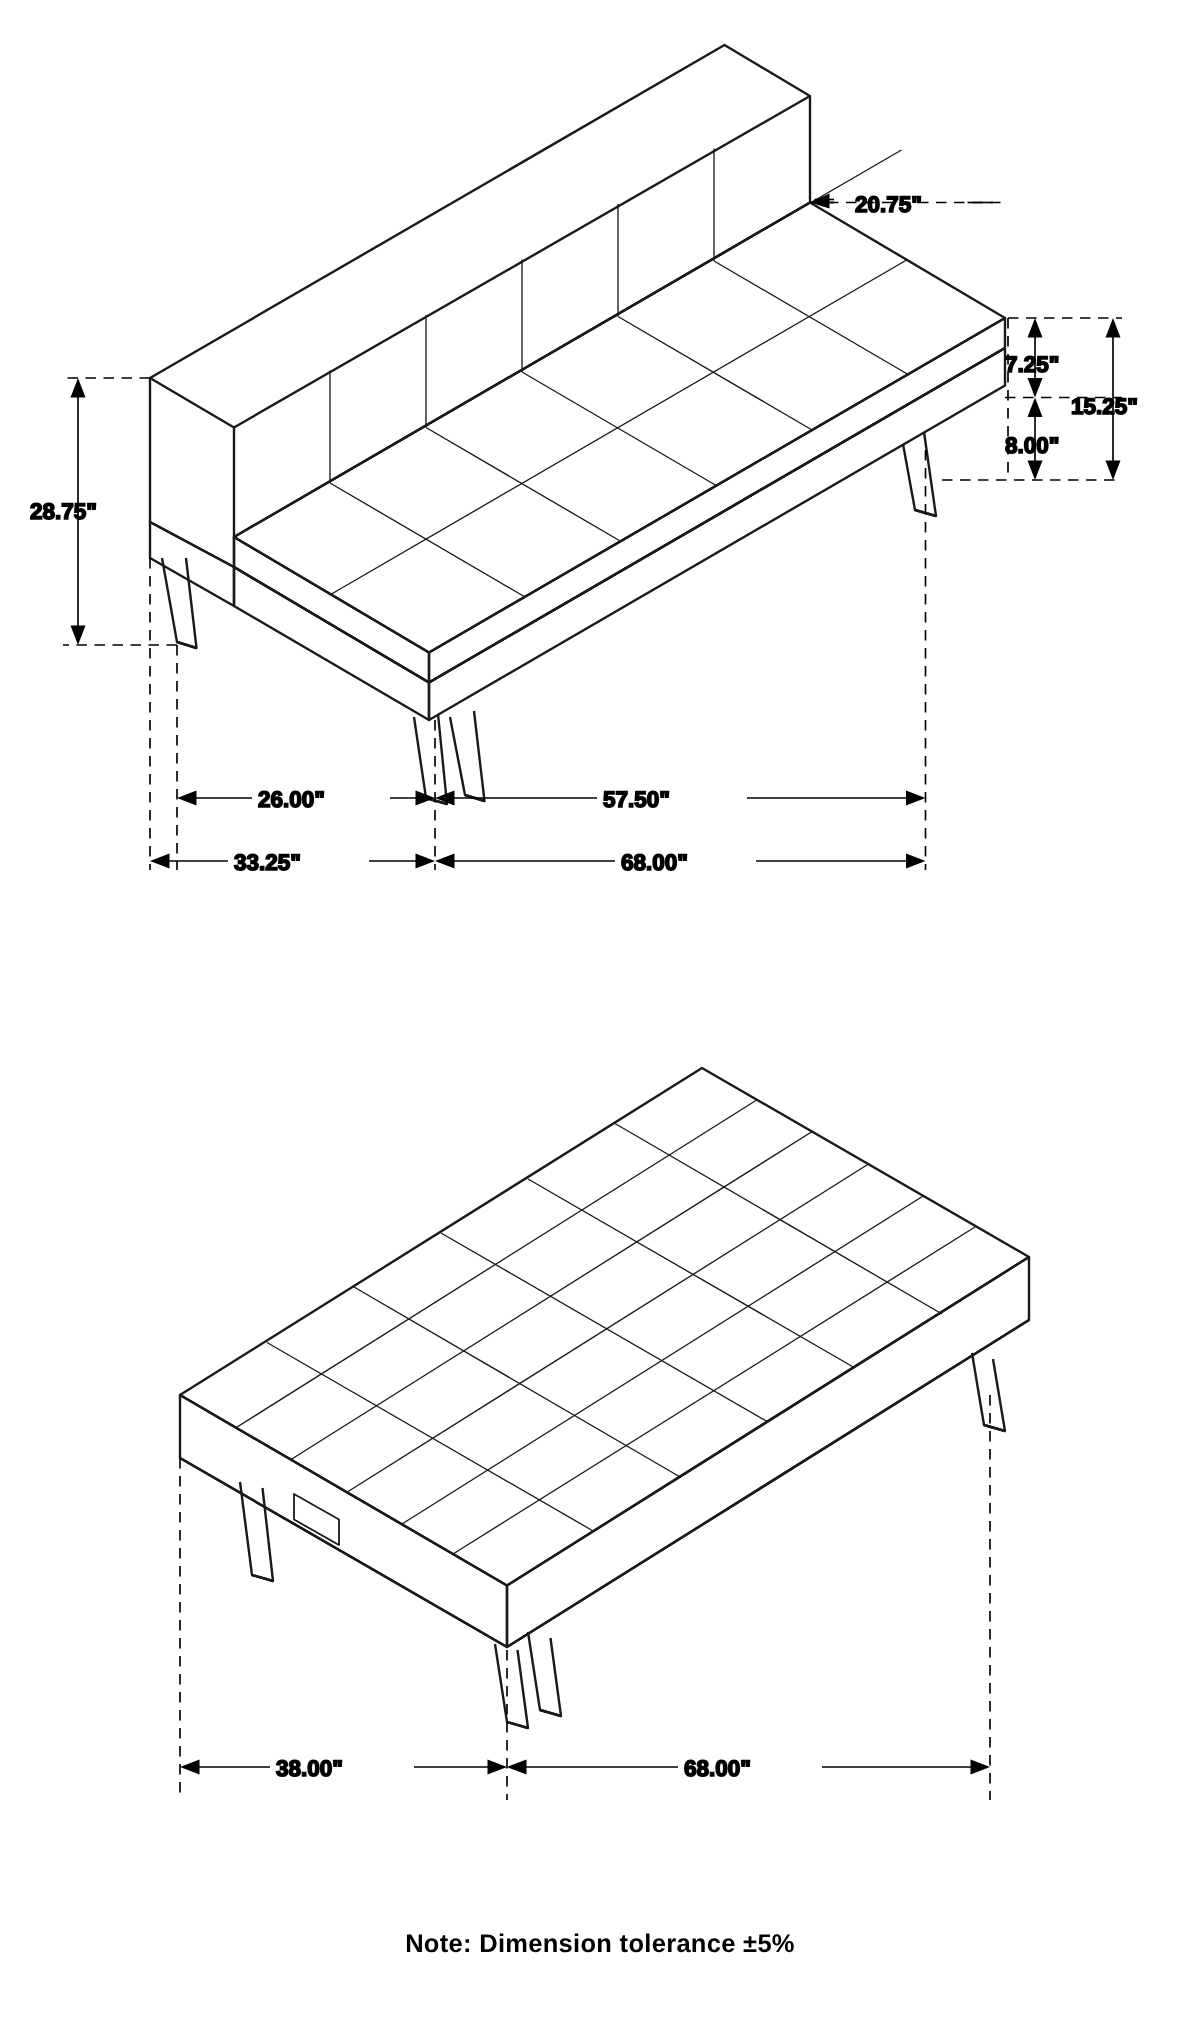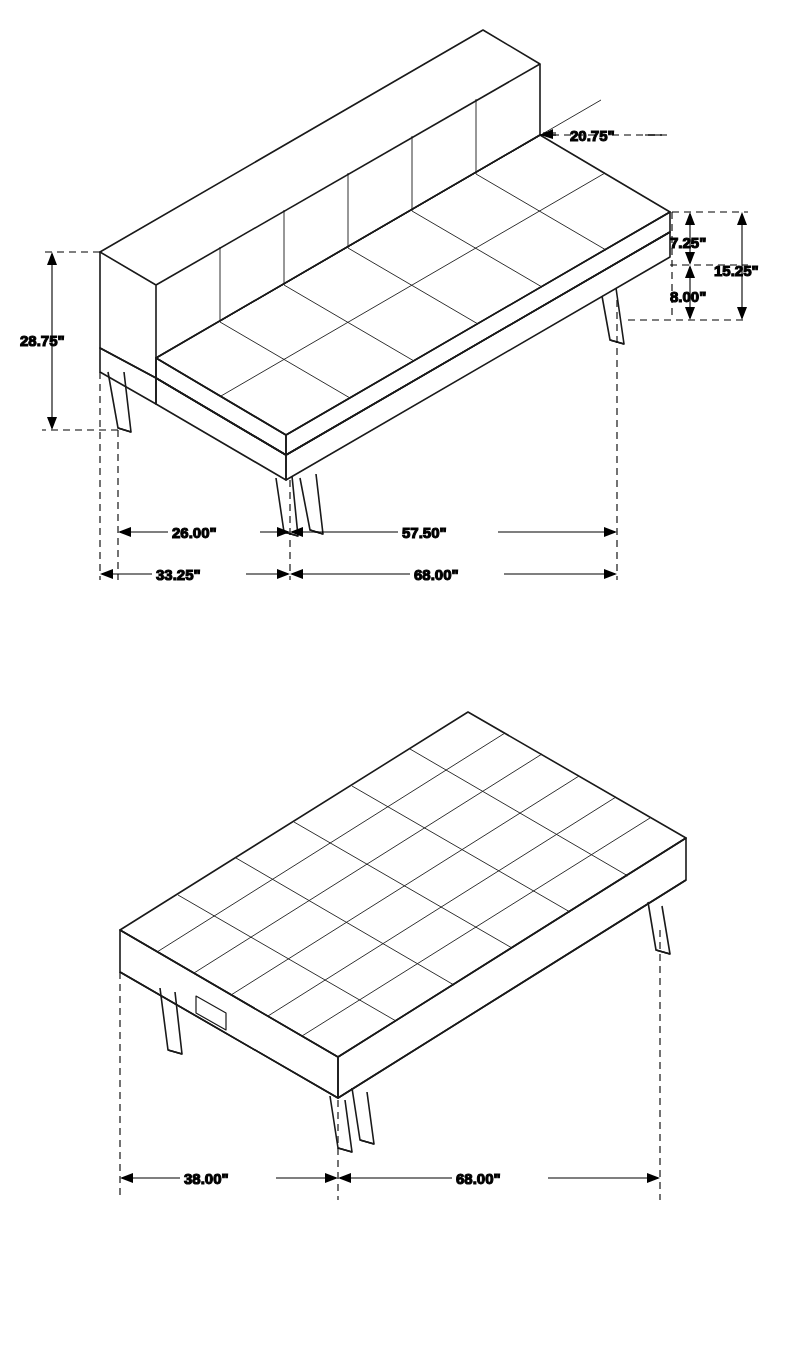--- a/index.html
+++ b/index.html
@@ -218,13 +218,14 @@
       <text x="184" y="1184">38.00"</text>
 
       <line x1="340" y1="1178" x2="658" y2="1178"></line>
       <polygon points="338,1178 351,1173 351,1183" fill="#000" stroke="none"></polygon>
       <polygon points="660,1178 647,1173 647,1183" fill="#000" stroke="none"></polygon>
       <rect x="452" y="1167" width="96" height="22" fill="#fff" stroke="none"></rect>
       <text x="456" y="1184">68.00"</text>
     </g>
   </svg>
 
+  <div class="note">Note: Dimension tolerance ±5%</div>
 </div>
 
 </body></html>

